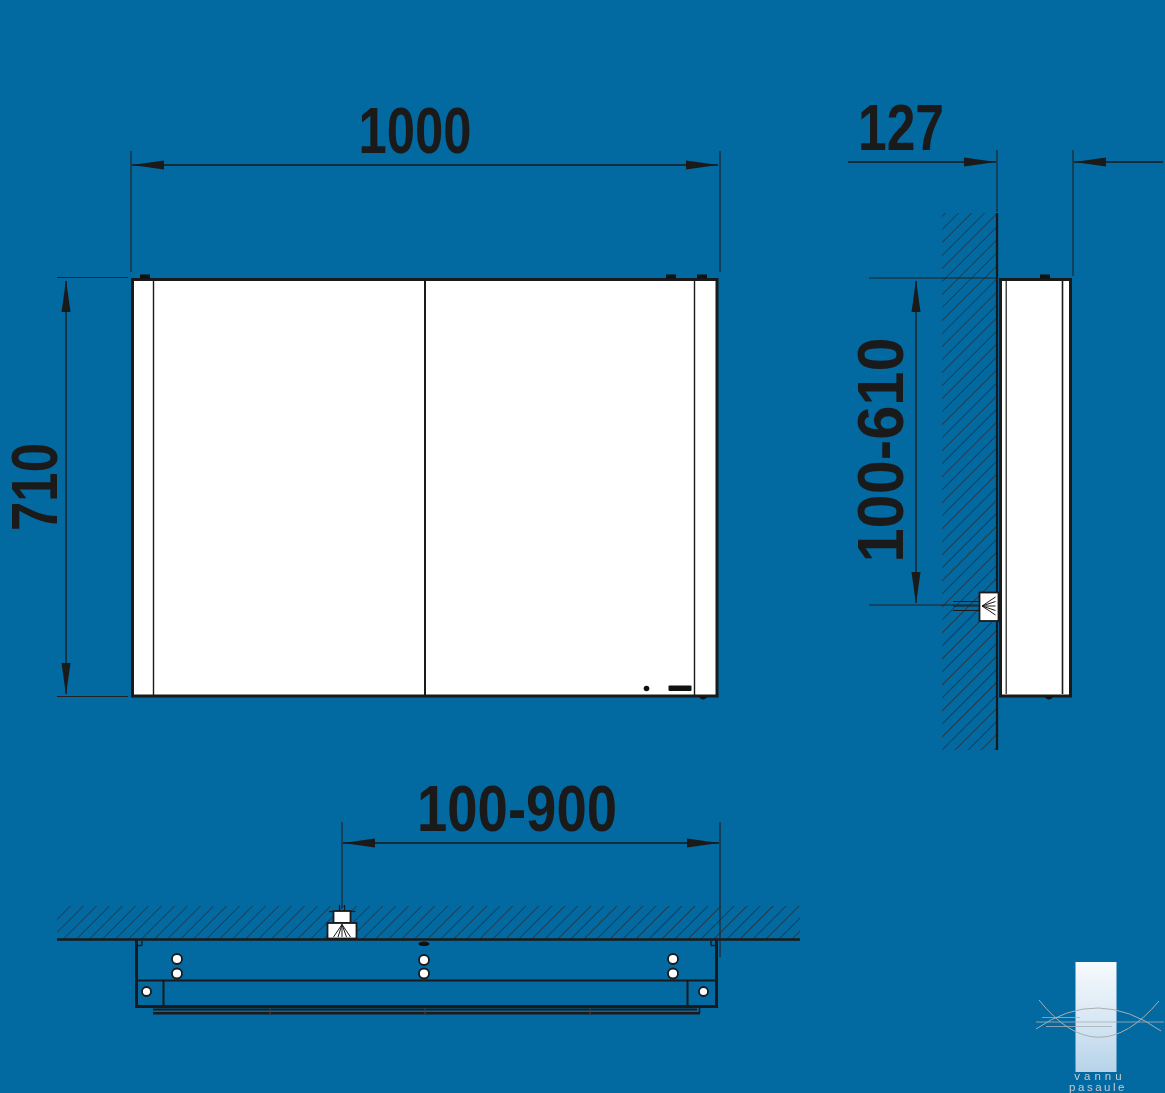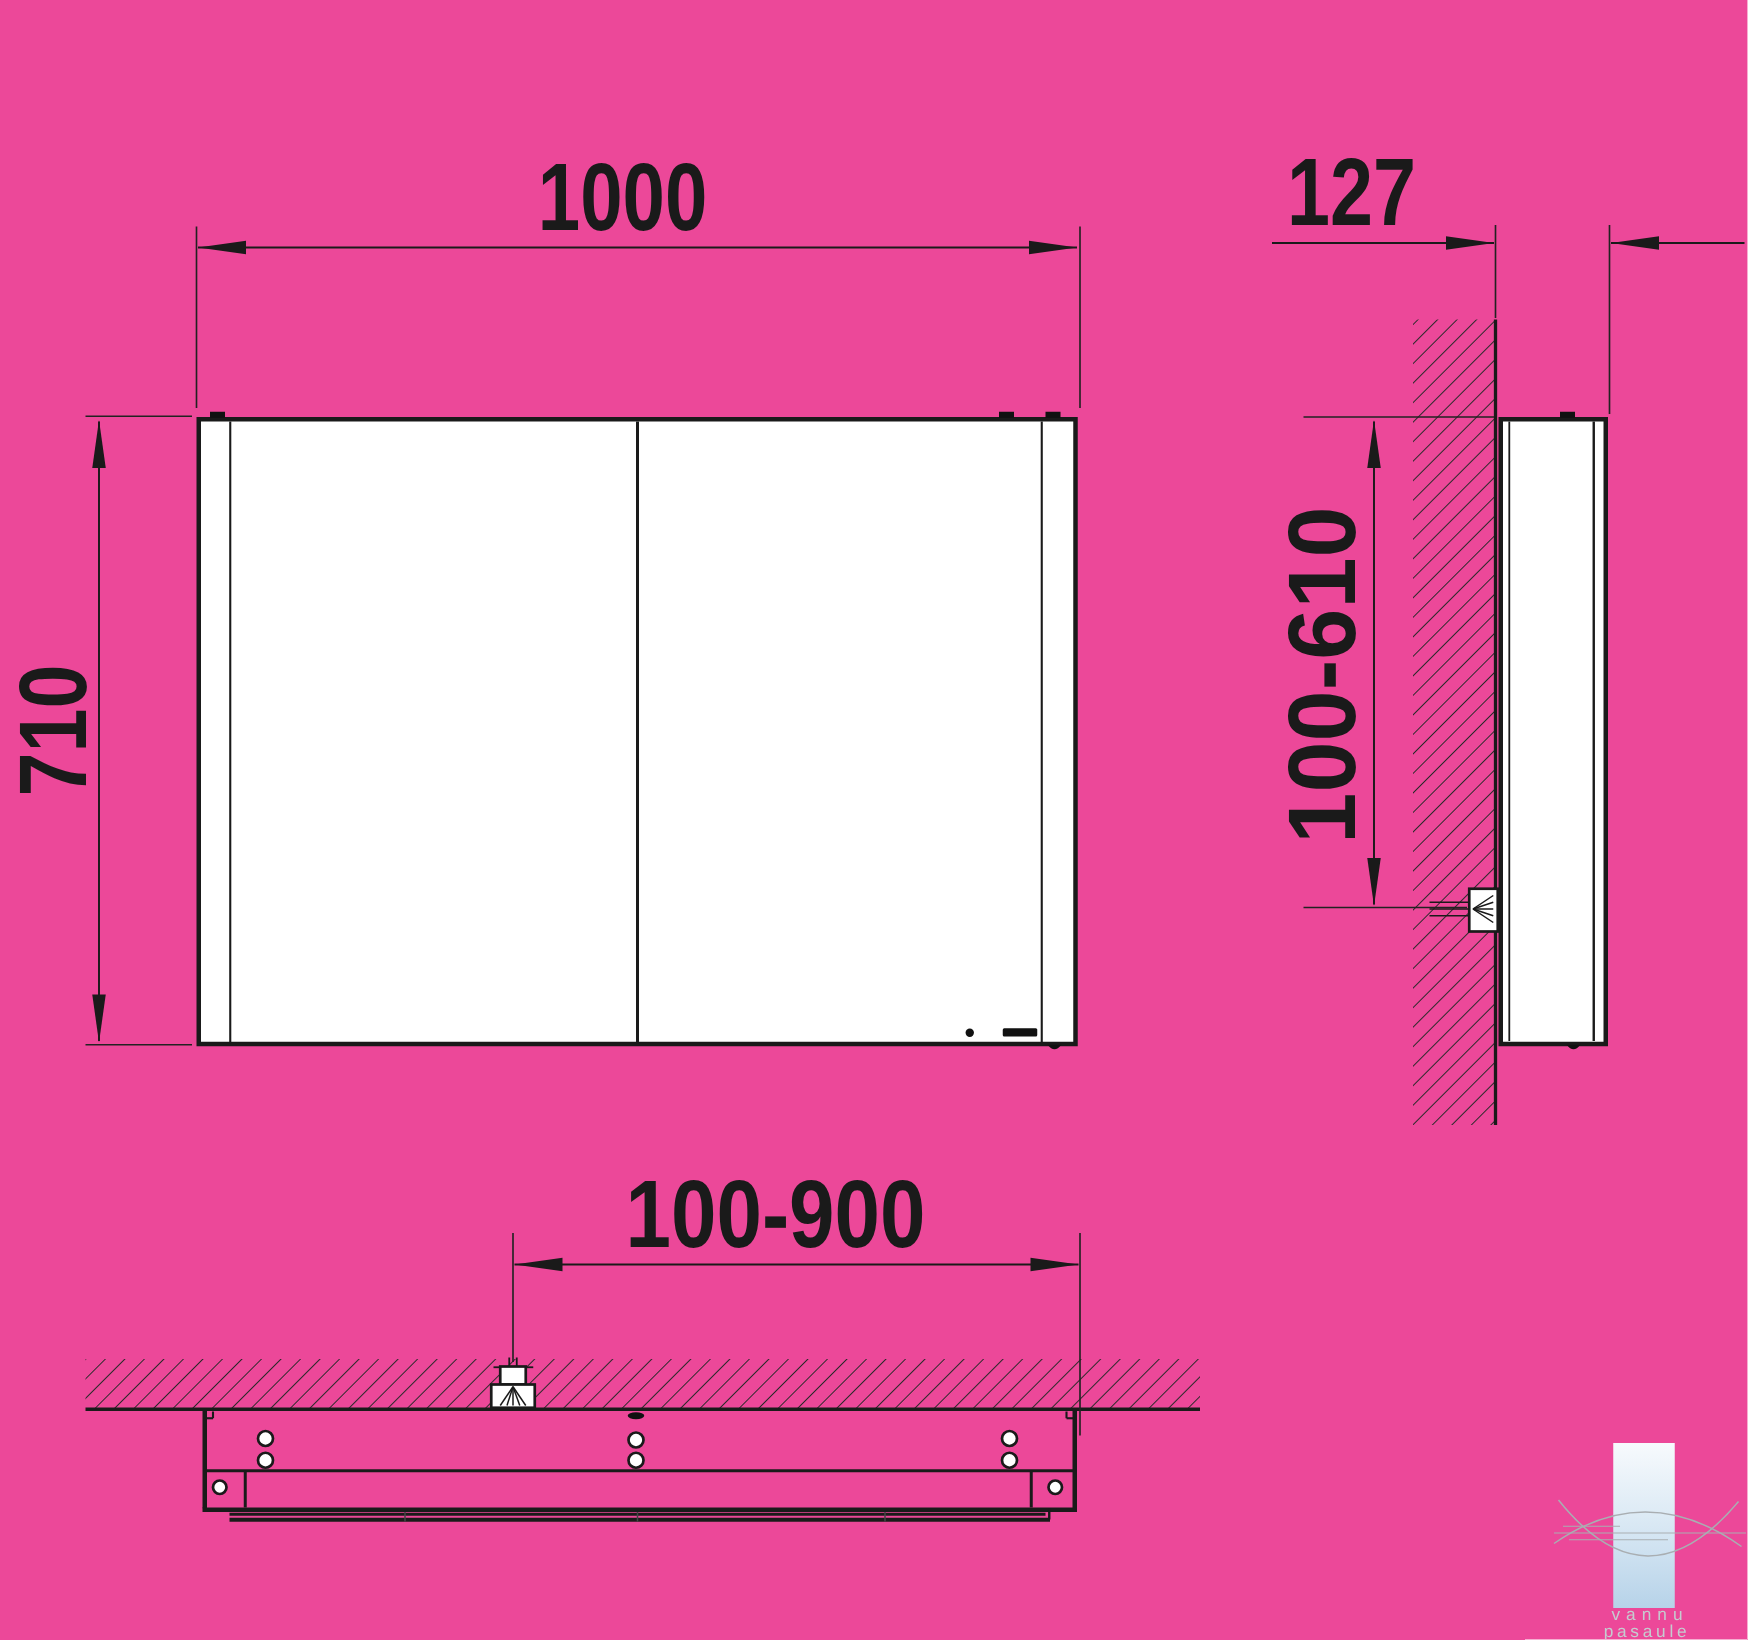--- a/index.html
+++ b/index.html
@@ -1,16 +1,16 @@
 <!DOCTYPE html>
 <html><head>
 <meta charset="utf-8">
 <style>
   html,body{margin:0;padding:0;background:#ffffff;}
-  .stage{width:1165px;height:1093px;position:relative;background:#ec4899;}
+  .stage{width:1165px;height:1093px;position:relative;background:#0369a1;}
   svg{display:block;}
   .dim-text{font-family:"Liberation Sans",sans-serif;font-weight:bold;fill:#1a1a1a;}
   .wm-text{font-family:"Liberation Sans",sans-serif;fill:#c6cbd0;}
   .outline{stroke:#1a1a1a;fill:#ffffff;}
   .inkline{stroke:#1a1a1a;fill:none;}
   .thin{stroke:#222222;stroke-width:1.1;fill:none;}
   .dimline{stroke:#1a1a1a;stroke-width:1.3;fill:none;}
   .arrow{fill:#1a1a1a;stroke:none;}
   .solid{fill:#111111;stroke:none;}
   .hole{stroke:#1a1a1a;fill:#ffffff;}

